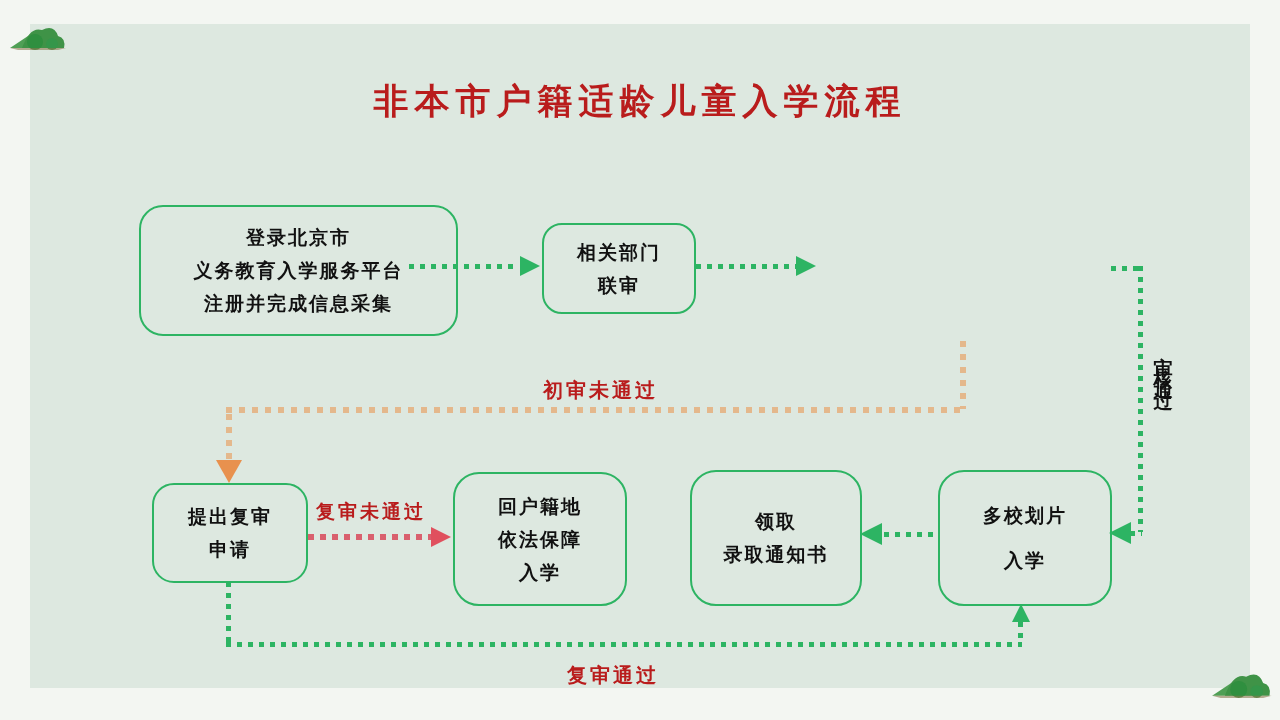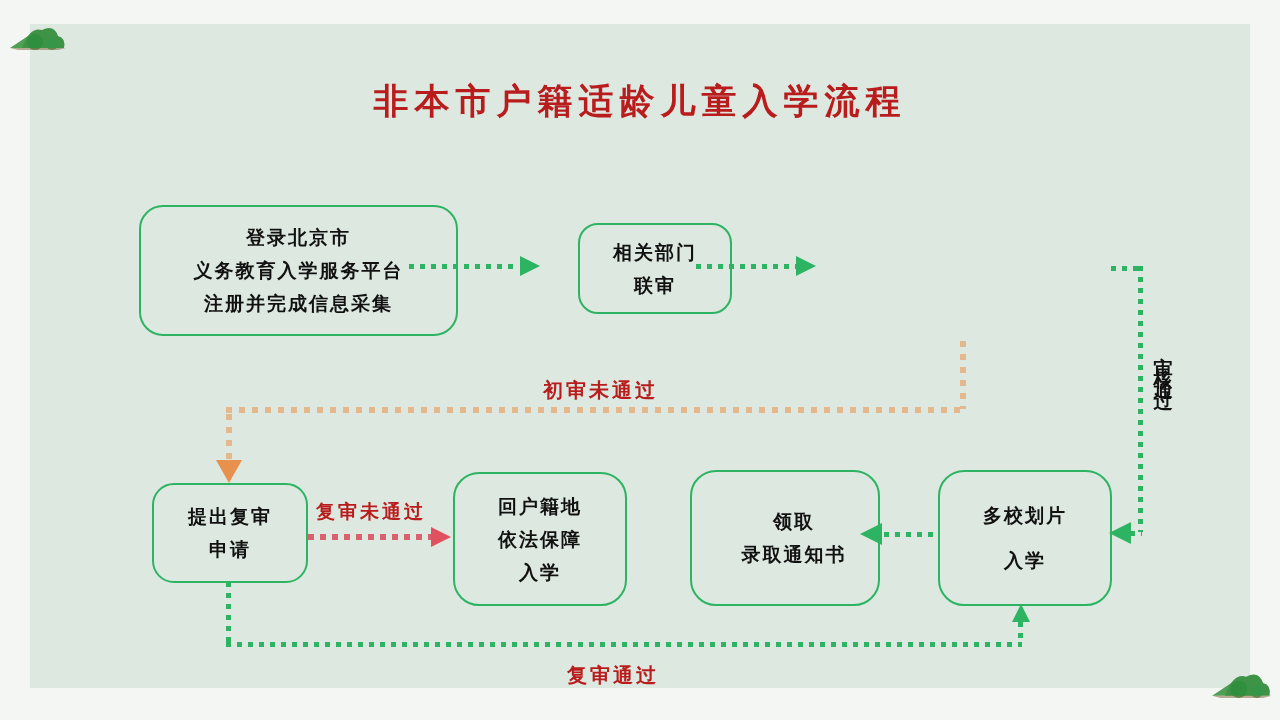--- a/index.html
+++ b/index.html
@@ -69,35 +69,35 @@
     <path d="M2 28 L58 28 L50 30 L10 30 Z" fill="#8a7a4f" opacity="0.6"></path>
   </svg>
 
   <div class="title">非本市户籍适龄儿童入学流程</div>
 
   <div class="node" style="left:92px;top:205px;width:315px;height:127px;margin-left:47px;">
     <div>登录北京市</div>
     <div>义务教育入学服务平台</div>
     <div>注册并完成信息采集</div>
   </div>
-  <div class="node" style="left:542px;top:223px;width:150px;height:87px;border-radius:20px;margin-left:36px;">
+  <div class="node" style="left:542px;top:223px;width:150px;height:87px;border-radius:20px;">
     <div>相关部门</div>
     <div>联审</div>
   </div>
 
   <div class="node" style="left:152px;top:483px;width:152px;height:96px;border-radius:22px;">
     <div>提出复审</div>
     <div>申请</div>
   </div>
   <div class="node" style="left:453px;top:472px;width:170px;height:130px;border-radius:26px;">
     <div>回户籍地</div>
     <div>依法保障</div>
     <div>入学</div>
   </div>
-  <div class="node" style="left:690px;top:470px;width:168px;height:132px;border-radius:26px;padding-left:18px;">
+  <div class="node" style="left:690px;top:470px;width:168px;height:132px;border-radius:26px;">
     <div>领取</div>
     <div>录取通知书</div>
   </div>
   <div class="node" style="left:938px;top:470px;width:170px;height:132px;border-radius:26px;gap:12px;">
     <div>多校划片</div>
     <div>入学</div>
   </div>
 
   <div class="gdot-h" style="left:409px;top:264px;width:110px;"></div>
   <div class="arr right" style="left:520px;top:256px;"></div>

